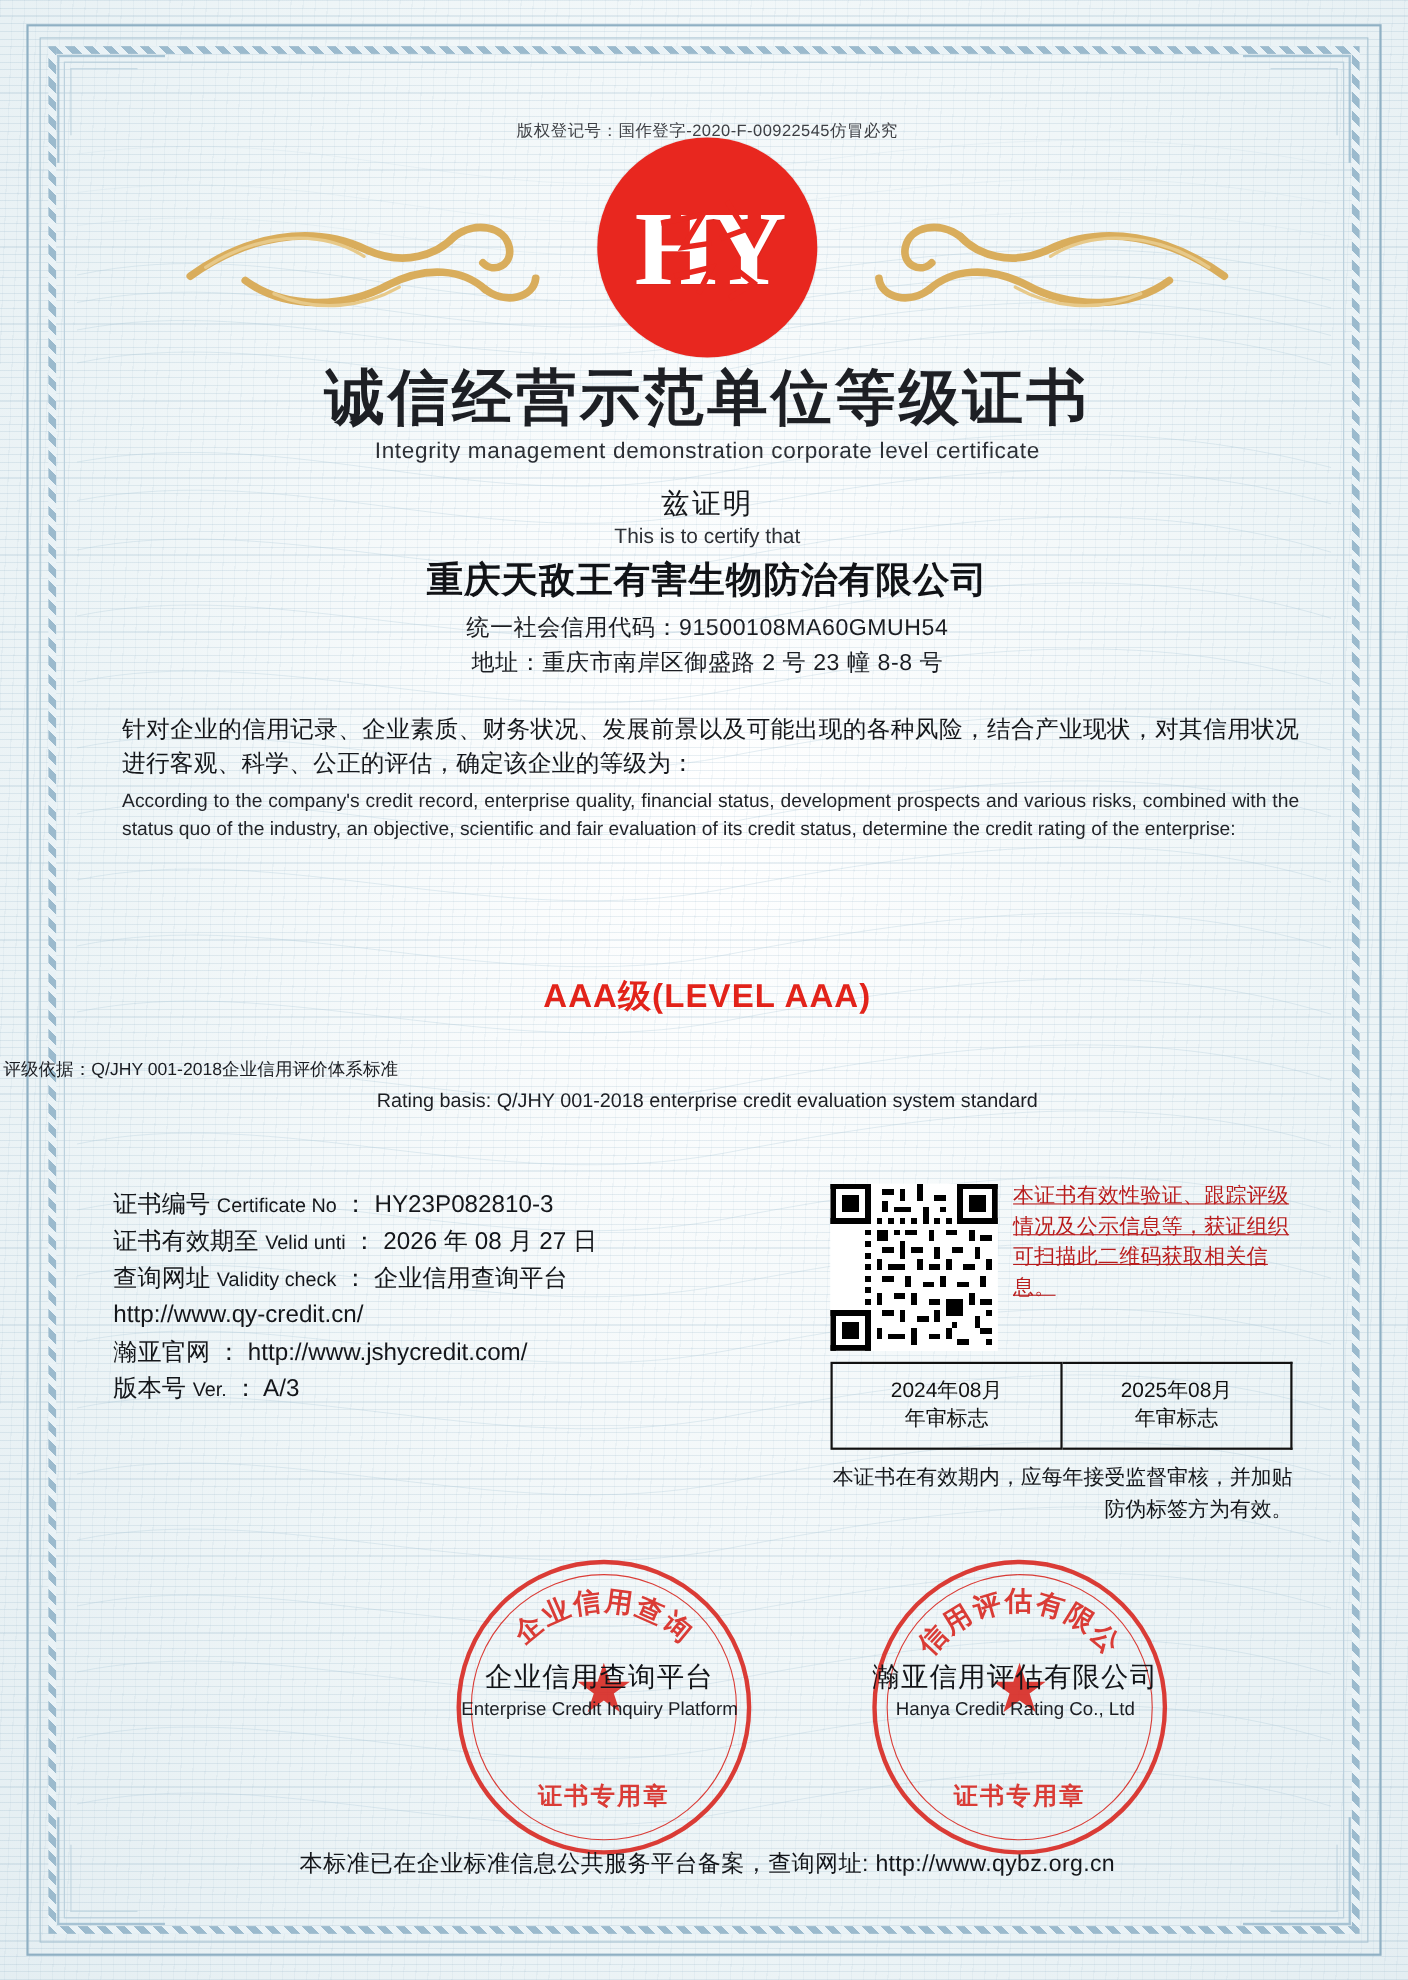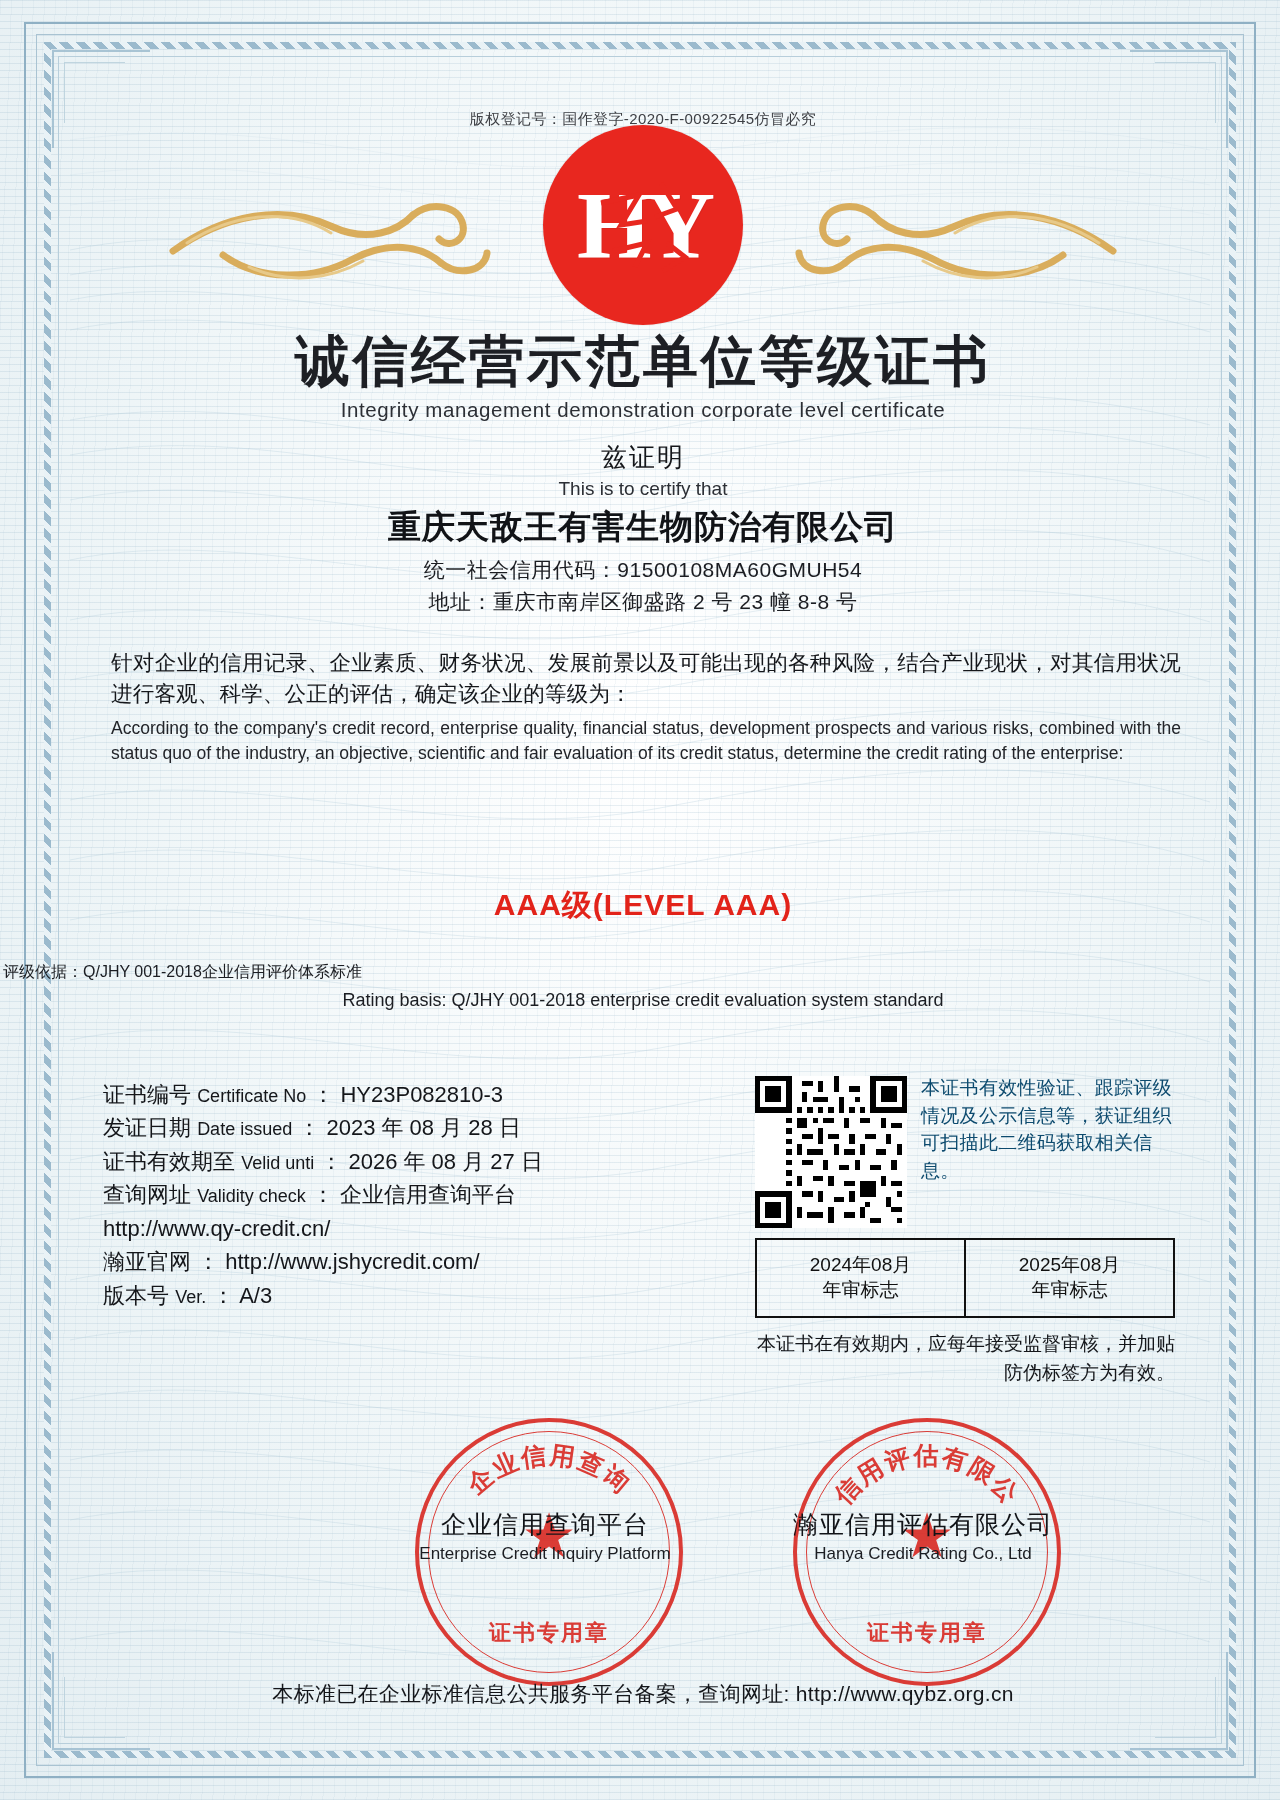--- a/index.html
+++ b/index.html
@@ -161,21 +161,21 @@
   .info .row .lbl-en{font-size:18px;}
 
   
   .qr{
     position:absolute;left:752px;top:1076px;width:152px;height:152px;
     background:#fff;
   }
   .qr svg{display:block;}
   .qr-note{
     position:absolute;left:918px;top:1074px;width:255px;
-    font-size:19px;color:#0c4a6e;line-height:1.45;letter-spacing:.3px;
+    font-size:19px;color:#b91c1c;line-height:1.45;letter-spacing:.3px;text-decoration:underline;
   }
   .stamp-boxes{
     position:absolute;left:752px;top:1238px;width:420px;height:80px;
     display:flex;
   }
   .stamp-box{
     flex:1;border:2px solid #111;
     display:flex;flex-direction:column;align-items:center;justify-content:center;
     font-size:19px;color:#111;line-height:1.3;
   }
@@ -338,26 +338,20 @@
     <div class="level">AAA级(LEVEL AAA)</div>
     <div class="basis-cn">评级依据：Q/JHY 001-2018企业信用评价体系标准</div>
     <div class="basis-en">Rating basis: Q/JHY 001-2018 enterprise credit evaluation system standard</div>
 
     <div class="info">
       <div class="row">
         <span class="lbl-cn">证书编号</span>
         <span class="lbl-en">Certificate No</span>
         <span>：</span>
         <span>HY23P082810-3</span>
-      </div>
-      <div class="row">
-        <span class="lbl-cn">发证日期</span>
-        <span class="lbl-en">Date issued</span>
-        <span>：</span>
-        <span>2023 年 08 月 28 日</span>
       </div>
       <div class="row">
         <span class="lbl-cn">证书有效期至</span>
         <span class="lbl-en">Velid unti</span>
         <span>：</span>
         <span>2026 年 08 月 27 日</span>
       </div>
       <div class="row">
         <span class="lbl-cn">查询网址</span>
         <span class="lbl-en">Validity check</span>

